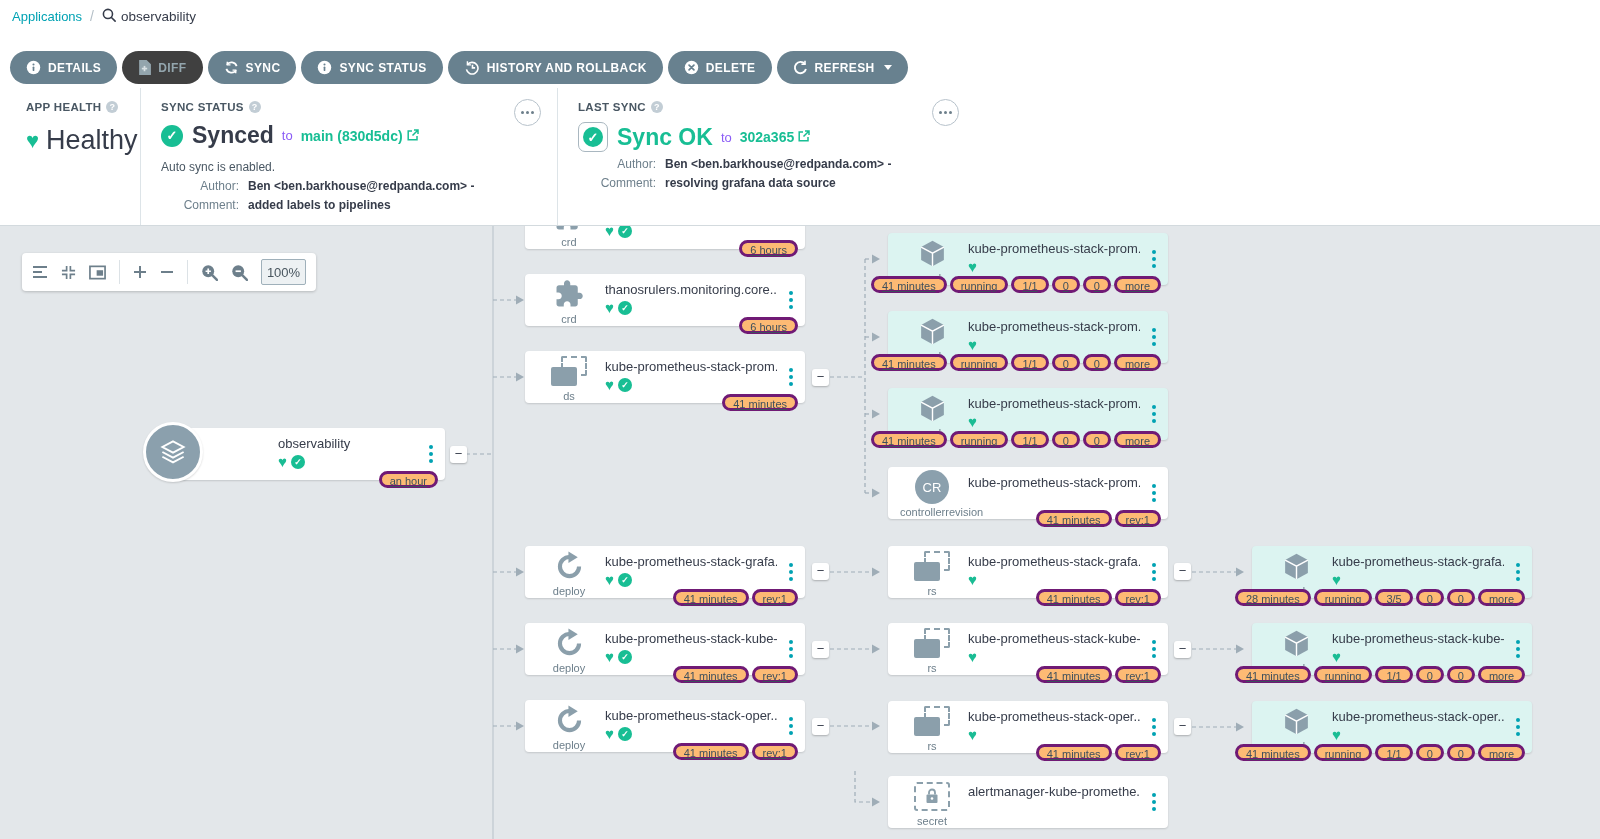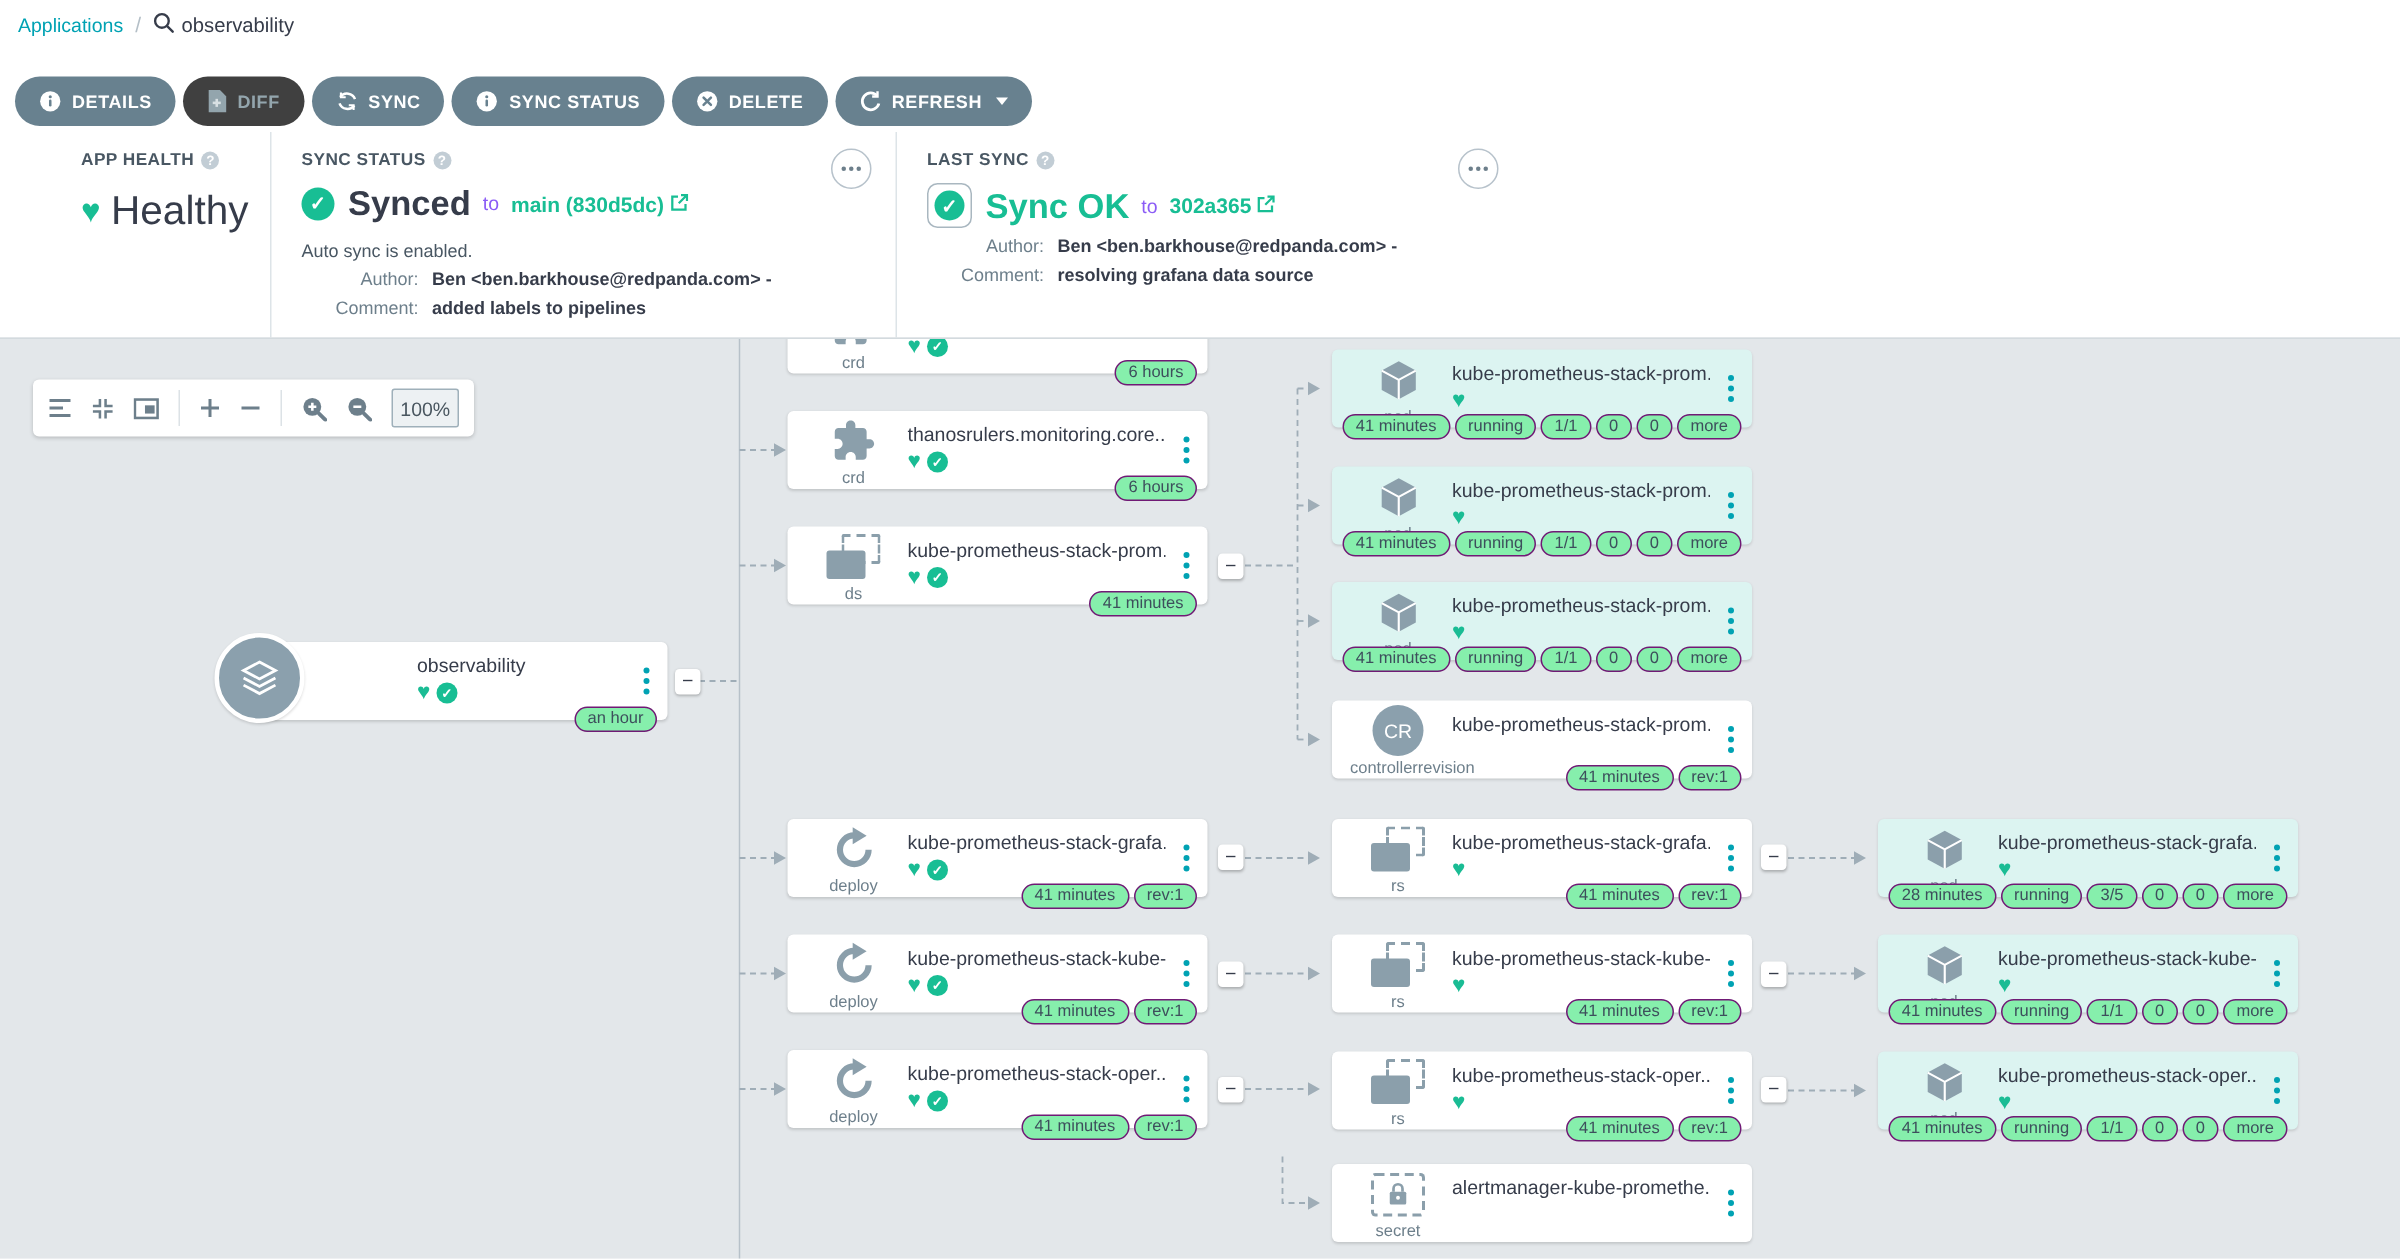--- a/index.html
+++ b/index.html
@@ -17,21 +17,21 @@
   .btn { height:33px; border:none; border-radius:17px; background:#68818f; color:#fff;
     font-family:"Liberation Sans", sans-serif; font-weight:bold; font-size:12px; letter-spacing:.4px;
     display:inline-flex; align-items:center; gap:7px; padding:0 16px; cursor:pointer; white-space:nowrap; }
   .btn.disabled { background:#404040; color:#93a5ad; }
   .btn .icn { display:inline-flex; align-items:center; }
   .caret { width:0; height:0; border-left:4.5px solid transparent; border-right:4.5px solid transparent; border-top:5px solid #fff; margin-left:2px; }
 
   
   .statusbar { height:137px; display:flex; background:#fff; position:relative; }
   .sec { position:relative; padding-top:13px; }
-  .sec-health { width:140px; padding-left:14px;margin-left:40px; }
+  .sec-health { width:140px; padding-left:26px; }
   .sec-sync { width:417px; border-left:1px solid #dde4e8; padding-left:20px; }
   .sec-last { flex:1; border-left:1px solid #dde4e8; padding-left:20px; }
   .seclabel { font-size:11.5px; font-weight:bold; color:#495763; letter-spacing:.3px; display:flex; align-items:center; gap:5px; }
   .help { width:12px; height:12px; border-radius:50%; background:#c2cdd5; color:#fff; font-size:9px; font-weight:bold;
     display:inline-flex; align-items:center; justify-content:center; }
   .help::before { content:"?"; }
   .healthrow { margin-top:12px; display:flex; align-items:center; gap:7px; }
   .bigheart { color:#18be94; font-size:22px; line-height:1; }
   .bigtext { font-size:27px; color:#363c4a; }
   .syncrow { margin-top:9px; display:flex; align-items:center; gap:9px; }
@@ -70,22 +70,22 @@
   .iconbox { position:absolute; left:12px; top:4px; width:64px; height:32px; display:flex; align-items:center; justify-content:center; }
   .kindlabel { position:absolute; left:12px; bottom:1px; width:64px; text-align:center; font-size:11px; color:#6d7f8b; white-space:nowrap; }
   .ntitle { position:absolute; left:80px; top:8px; right:28px; font-size:13px; color:#363c4a; white-space:nowrap; overflow:hidden; }
   .nhealth { position:absolute; left:80px; top:26px; display:flex; align-items:center; gap:4px; }
   .heart { color:#1abc94; font-size:15px; line-height:1; }
   .minicheck { width:14px; height:14px; border-radius:50%; background:#18be94; color:#fff; font-size:9px; font-weight:bold;
     display:flex; align-items:center; justify-content:center; }
   .nmenu { position:absolute; right:9px; top:50%; transform:translateY(-50%); display:flex; flex-direction:column; gap:3px; padding:3px; cursor:pointer; }
   .nmenu i { width:4px; height:4px; border-radius:50%; background:#00a2b3; }
   .badges { position:absolute; right:7px; top:calc(100% - 9px); display:flex; gap:3px; white-space:nowrap; }
-  .badge { background:#86efac; border:1px solid #701a75; border-radius:9px; font-size:11px; color:#3d4f5c;
-    padding:0 8px; height:17px; line-height:15px; }
+  .badge { background:#fdba74; border:3px solid #701a75; border-radius:9px; font-size:11px; color:#3d4f5c;
+    padding:0 8px; height:17px; line-height:15px;text-decoration:underline; }
   .appcircle { position:absolute; left:-27px; top:-6px; width:60px; height:60px; border-radius:50%;
     background:#8ba0ad; border:3px solid #fff; box-shadow:0 1px 2px rgba(0,0,0,.15);
     display:flex; align-items:center; justify-content:center; }
   .cricon { width:34px; height:34px; border-radius:50%; background:#8ba0ad; color:#fff; font-size:13px;
     display:flex; align-items:center; justify-content:center; }
   .stackicon { position:relative; width:40px; height:30px; }
   .stackicon .back { position:absolute; right:2px; top:0; width:26px; height:20px; border:2px dashed #8b9fab; border-radius:2px; }
   .stackicon .front { position:absolute; left:2px; bottom:0; width:26px; height:19px; background:#8b9fab; border-radius:2px; }
   .secretframe { width:36px; height:29px; border:2px dashed #8b9fab; border-radius:3px; display:flex; align-items:center; justify-content:center; }
   .handle { position:absolute; width:17px; height:17px; background:#fff; border-radius:3px; z-index:2;
@@ -140,20 +140,30 @@
     </button>
     <button class="btn">
       <span class="icn">
         <svg width="15" height="15" viewBox="0 0 16 16">
           <circle cx="8" cy="8" r="7.2" fill="#fff"></circle>
           <circle cx="8" cy="4.8" r="1.1" fill="#68818f"></circle>
           <rect x="7.1" y="6.8" width="1.8" height="5" rx="0.9" fill="#68818f"></rect>
         </svg>
       </span>
       <span>SYNC STATUS</span>
+    </button>
+    <button class="btn">
+      <span class="icn">
+        <svg width="16" height="15" viewBox="0 0 17 16" fill="none" stroke="#fff" stroke-width="1.7">
+          <path d="M3.6 5.2 A6.2 6.2 0 1 1 2.6 10"></path>
+          <path d="M3.6 1.4 v3.8 h3.8" stroke-width="1.5"></path>
+          <path d="M9 5 v3.4 h2.8"></path>
+        </svg>
+      </span>
+      <span>HISTORY AND ROLLBACK</span>
     </button>
     <button class="btn">
       <span class="icn">
         <svg width="15" height="15" viewBox="0 0 16 16">
           <circle cx="8" cy="8" r="7.2" fill="#fff"></circle>
           <path d="M5.4 5.4 L10.6 10.6 M10.6 5.4 L5.4 10.6" stroke="#68818f" stroke-width="1.8" stroke-linecap="round"></path>
         </svg>
       </span>
       <span>DELETE</span>
     </button>

